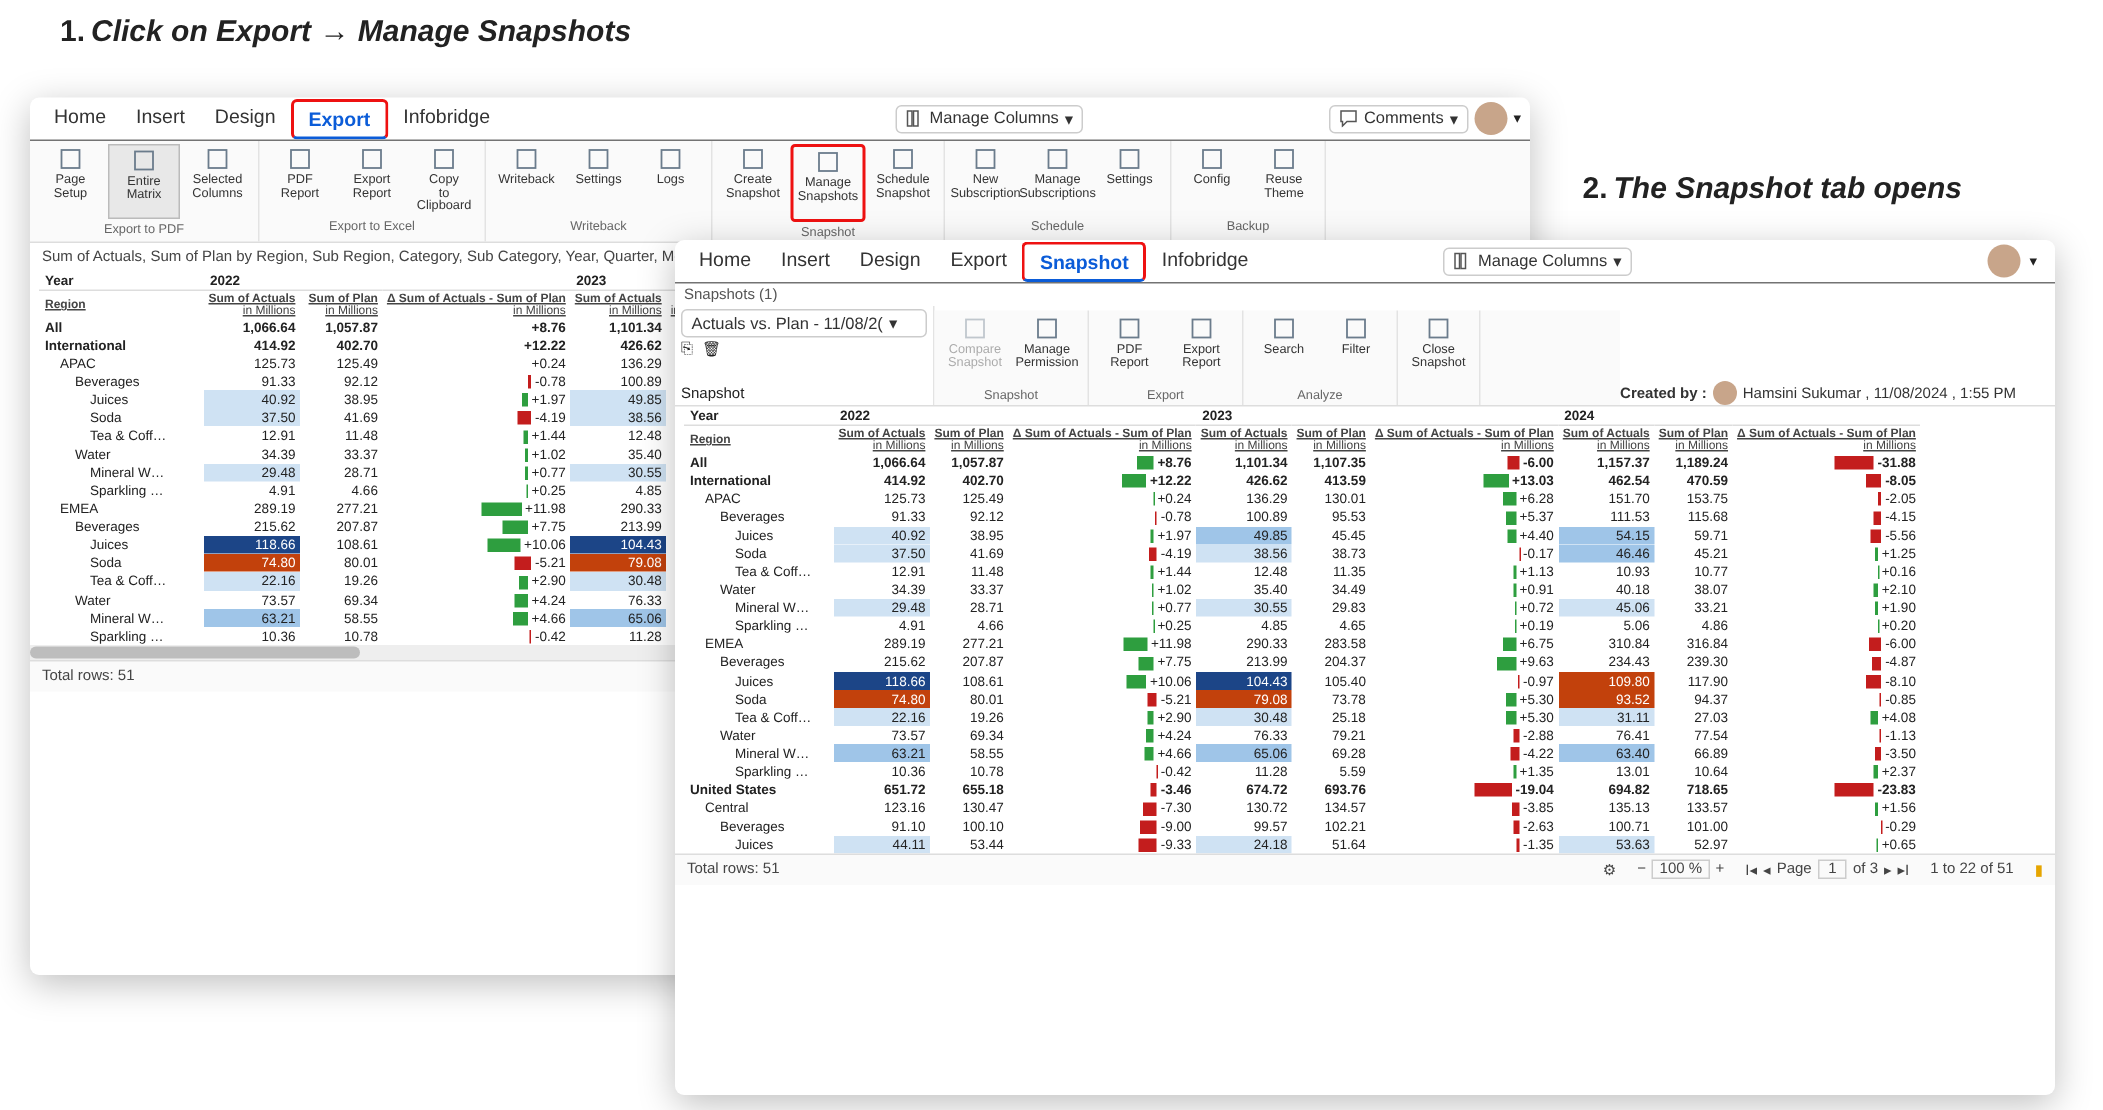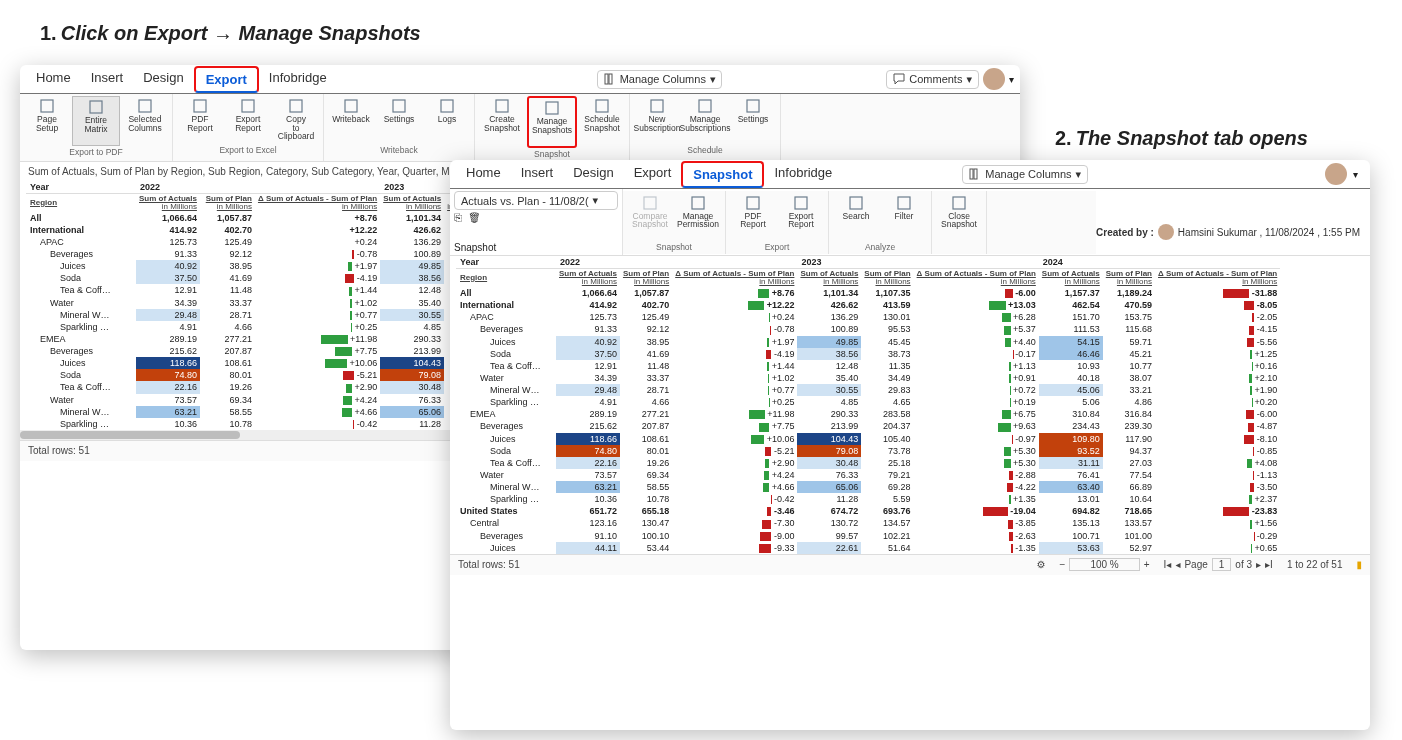--- a/index.html
+++ b/index.html
@@ -1,17 +1,17 @@
 <!DOCTYPE html>
 <html><head>
 <meta charset="utf-8">
 <style>
   html,body{margin:0;padding:0;background:#fff;font-family:"Segoe UI",Arial,sans-serif;color:#222;}
   .stage{position:relative;width:1402px;height:740px;}
-  .ann{position:absolute;font-size:20px;font-weight:600;font-style:italic;margin-top:12px;}
+  .ann{position:absolute;font-size:20px;font-weight:600;font-style:italic;}
   .ann .step{font-style:normal;font-weight:700;margin-right:4px;}
   .win{position:absolute;background:#fff;border-radius:6px;box-shadow:0 6px 24px rgba(0,0,0,.25);overflow:hidden;font-size:10px;}
 
   
   .menubar{display:flex;align-items:center;height:28px;padding:0 6px;border-bottom:1px solid #737373;}
   .menubar .mi{padding:4px 10px;font-size:13px;color:#333;cursor:default;}
   .menubar .mi.sel{color:#0b5cd8;border-bottom:2px solid #0b5cd8;font-weight:600;}
   .mi.red{border:2px solid #e11;border-radius:4px}
   .menubar .spacer{flex:1;}
   .dd{display:flex;align-items:center;gap:4px;border:1px solid #ccc;border-radius:4px;padding:2px 6px;font-size:11px;color:#333;background:#fff;}
@@ -237,20 +237,41 @@
               <div class="ic">
                 <svg width="16" height="16">
                   <rect x="2" y="2" width="12" height="12" fill="none" stroke="#6b7c8c" stroke-width="1.2"></rect>
                 </svg>
               </div>
               <div class="lab">Settings</div>
             </div>
           </div>
           <div class="gname">Schedule</div>
         </div>
+        <div class="grp">
+          <div class="btns">
+            <div class="rb">
+              <div class="ic">
+                <svg width="16" height="16">
+                  <rect x="2" y="2" width="12" height="12" fill="none" stroke="#6b7c8c" stroke-width="1.2"></rect>
+                </svg>
+              </div>
+              <div class="lab">Config</div>
+            </div>
+            <div class="rb">
+              <div class="ic">
+                <svg width="16" height="16">
+                  <rect x="2" y="2" width="12" height="12" fill="none" stroke="#6b7c8c" stroke-width="1.2"></rect>
+                </svg>
+              </div>
+              <div class="lab">Reuse<br>Theme</div>
+            </div>
+          </div>
+          <div class="gname">Backup</div>
+        </div>
       </div>
     <div class="phdr">Sum of Actuals, Sum of Plan by Region, Sub Region, Category, Sub Category, Year, Quarter, Month</div>
     <table class="tbl" id="w1-tbl" style="margin-left:6px">
         <colgroup>
           <col style="width:110px">
           <col style="width:55px">
           <col style="width:55px">
           <col style="width:90px">
           <col style="width:55px">
           <col style="width:40px">
@@ -439,21 +460,25 @@
             <rect x="1" y="1" width="3" height="10" fill="none" stroke="#555"></rect>
             <rect x="5" y="1" width="3" height="10" fill="none" stroke="#555"></rect>
           </svg>
         <span>Manage Columns</span>
           <span>▾</span>
       </div>
       <div class="spacer"></div>
       <span class="avatar"></span>
         <span style="margin:0 6px">▾</span>
     </div>
-    <div style="display:flex;align-items:center">
+    <div class="snapbar">
+      <span>Snapshots (1)</span>
+      <div class="spacer"></div>
+    </div>
+    <div style="display:flex;align-items:flex-end">
       <div style="display:flex;flex-direction:column;border-right:1px solid #e3e3e3;padding:2px 4px">
         <div class="dd" style="width:150px">
             <span>Actuals vs. Plan - 11/08/2(</span>
             <span>▾</span>
           </div>
         <div style="display:flex;gap:6px;margin-top:2px">
           <span>⎘</span>
           <span>🗑</span>
         </div>
         <div class="gname" style="margin-top:18px">Snapshot</div>
@@ -529,21 +554,21 @@
                   <svg width="16" height="16">
                     <rect x="2" y="2" width="12" height="12" fill="none" stroke="#6b7c8c" stroke-width="1.2"></rect>
                   </svg>
                 </div>
                 <div class="lab">Close<br>Snapshot</div>
               </div>
             </div>
             <div class="gname"></div>
           </div>
         </div>
-      <div class="created" style="padding:20px 10px 0 0">
+      <div class="created" style="padding:20px 26px 0 0">
         <b>Created by :</b>
         <span class="avatar" style="width:16px;height:16px"></span>
         <span>Hamsini Sukumar , 11/08/2024 , 1:55 PM</span>
       </div>
     </div>
     <div style="border-top:1px solid #ddd"></div>
     <table class="tbl" id="w2-tbl" style="margin-left:6px">
         <colgroup>
           <col style="width:100px">
           <col style="width:50px">
@@ -825,36 +850,36 @@
             <td><span class="bar r" style="width:3.419px"></span> -2.63</td>
             <td>100.71</td>
             <td>101.00</td>
             <td><span class="bar r" style="width:0.377px"></span> -0.29</td>
           </tr>
           <tr>
             <td class="lcol ind3">Juices</td>
             <td class="cell-b1">44.11</td>
             <td>53.44</td>
             <td><span class="bar r" style="width:12.129000000000001px"></span> -9.33</td>
-            <td class="cell-b1">22.61</td>
+            <td class="cell-b1">24.18</td>
             <td>51.64</td>
             <td><span class="bar r" style="width:1.7550000000000001px"></span> -1.35</td>
             <td class="cell-b1">53.63</td>
             <td>52.97</td>
             <td><span class="bar g" style="width:0.8450000000000001px"></span> +0.65</td>
           </tr>
         </tbody>
       </table>
     <div class="status">
       <span>Total rows: 51</span>
       <div style="display:flex;gap:14px;align-items:center">
         <span>⚙</span>
         <div class="zoom">
             <span>−</span>
-            <span style="border:1px solid #ccc;padding:0 20px">100 %</span>
+            <span style="border:1px solid #ccc;padding:0 4px">100 %</span>
             <span>+</span>
           </div>
         <div class="pager">
           <span>I◂</span>
             <span>◂</span>
           <span>Page</span>
           <span style="border:1px solid #ccc;padding:0 6px">1</span>
           <span>of 3</span>
           <span>▸</span>
             <span>▸I</span>

